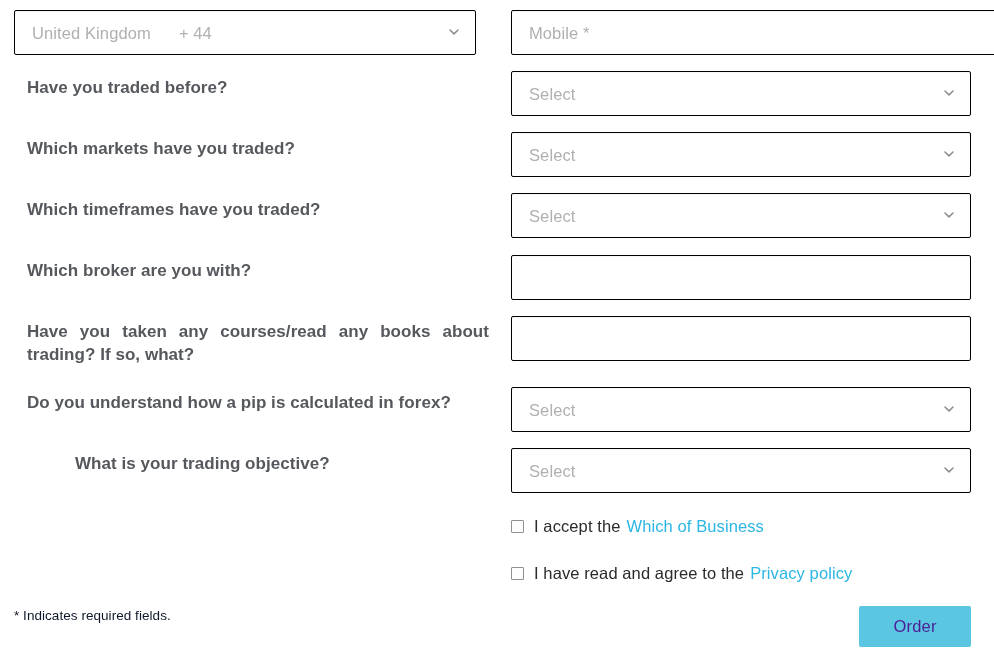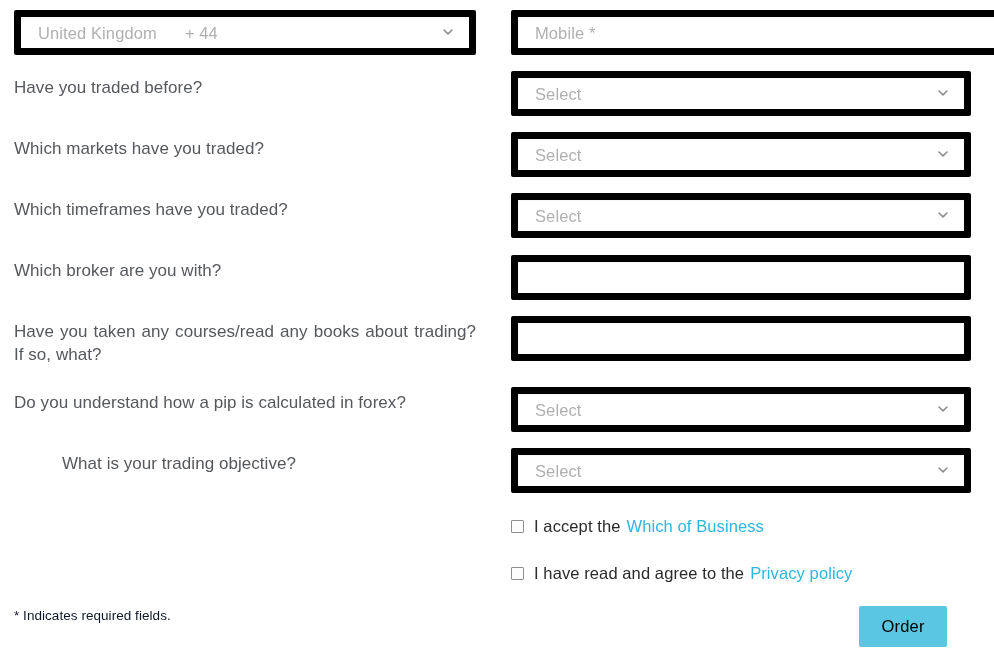--- a/index.html
+++ b/index.html
@@ -14,21 +14,21 @@
     position: relative;
     width: 994px;
     height: 655px;
     background: #ffffff;
   }
 
   
   .field {
     position: absolute;
     background: #ffffff;
-    border: 7px solid #000000;
+    border: 1px solid #000000;
     border-radius: 2px;
     box-shadow: inset 0 1px 2px rgba(0,0,0,0.045);
   }
   .field .value {
     position: absolute;
     left: 17px;
     top: 50%;
     transform: translateY(-50%);
     font-size: 16.5px;
     color: #b0b0b0;
@@ -41,25 +41,26 @@
     top: 50%;
     width: 12px;
     height: 12px;
     transform: translateY(-60%);
   }
   .chev svg { display: block; }
 
   
   .qlabel {
     position: absolute;
-    left: 14px;
+    left: 27px;
     font-size: 17px;
     line-height: 23px;
     color: #55585c;
     letter-spacing: 0.05px;
+    font-weight: bold;
   }
   .qlabel.justify {
     text-align: justify;
     width: 462px;
   }
   .qlabel.justify > span { display: inline; }
 
   
   .cbrow {
     position: absolute;
@@ -91,24 +92,24 @@
     left: 14px;
     top: 608px;
     font-size: 13.5px;
     color: #0f172a;
     letter-spacing: 0.05px;
   }
   .order-btn {
     position: absolute;
     left: 859px;
     top: 606px;
-    width: 88px;
+    width: 112px;
     height: 41px;
     background: #5bc6e2;
-    color: #000000;
+    color: #4c1d95;
     border: none;
     border-radius: 2px;
     font-size: 16.5px;
     font-family: "Liberation Sans", sans-serif;
     cursor: pointer;
     letter-spacing: 0.2px;
   }
 </style>
 </head>
 <body>

